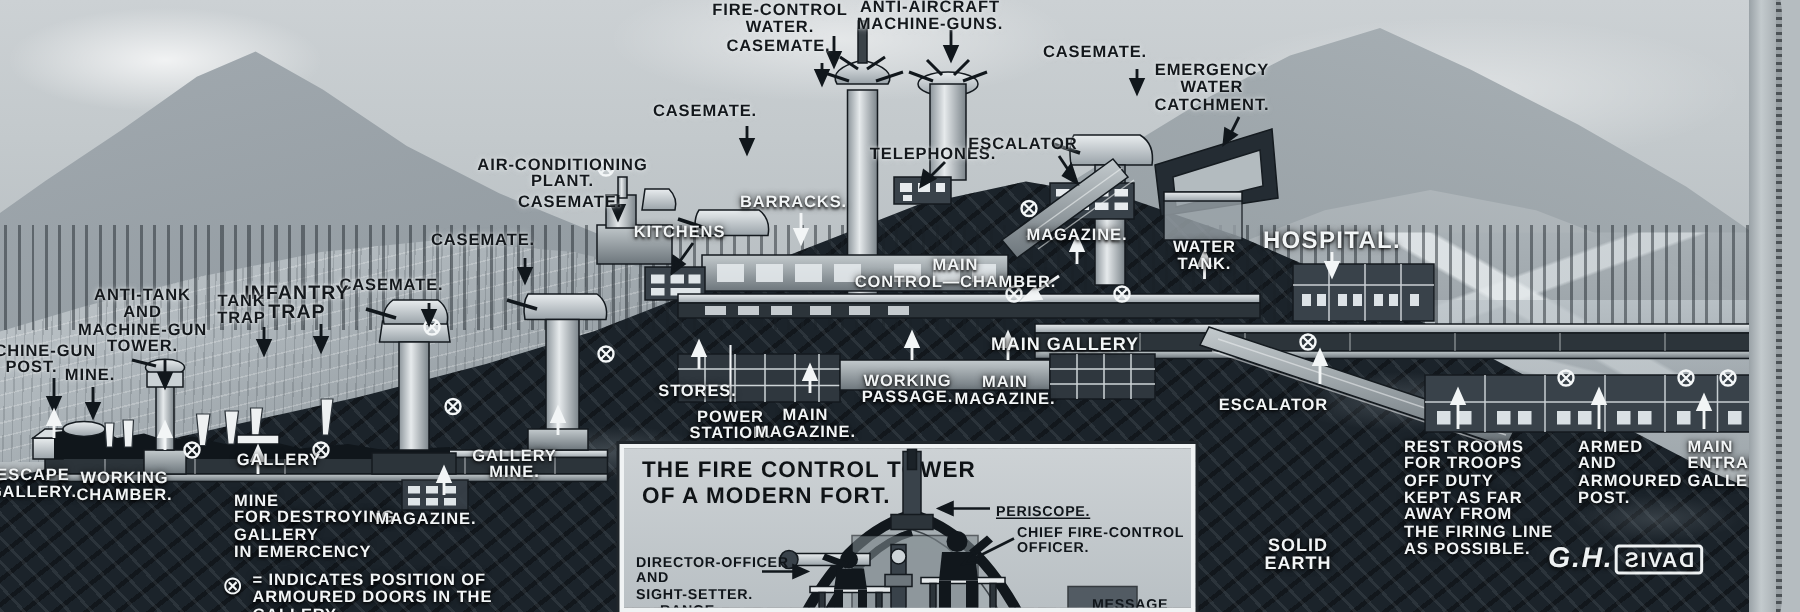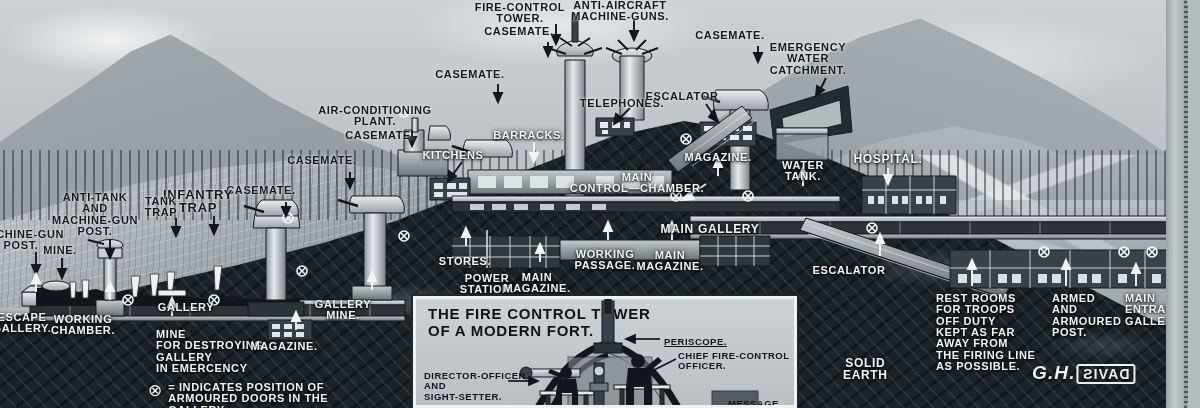--- a/index.html
+++ b/index.html
@@ -488,53 +488,53 @@
           <path d="M1066 260 L1062 269 L1070 269 Z"></path>
       <path d="M1136 286 L1136 270" fill="none"></path>
           <path d="M1136 264 L1132 273 L1140 273 Z"></path>
       <path d="M487 268 L487 230" fill="none" stroke-width="1.4"></path>
     </g>
   </svg>
   </div>
 
   <div id="surface-labels">
       <div class="lbl dark c" style="left: 520px; top: 2px; font-size: 11px; transform: translateX(-50%);">FIRE-CONTROL
-TOWER.</div>
+WATER.</div>
       <div class="lbl dark c" style="left: 620px; top: 0px; font-size: 11px; transform: translateX(-50%);">ANTI-AIRCRAFT
 MACHINE-GUNS.</div>
       <div class="lbl dark c" style="left: 519px; top: 26px; font-size: 11px; transform: translateX(-50%);">CASEMATE.</div>
       <div class="lbl dark c" style="left: 730px; top: 30px; font-size: 11px; transform: translateX(-50%);">CASEMATE.</div>
       <div class="lbl dark c" style="left: 808px; top: 42px; font-size: 11px; transform: translateX(-50%);">EMERGENCY
 WATER
 CATCHMENT.</div>
       <div class="lbl dark c" style="left: 470px; top: 69px; font-size: 11px; transform: translateX(-50%);">CASEMATE.</div>
       <div class="lbl dark c" style="left: 375px; top: 105px; font-size: 11px; transform: translateX(-50%);">AIR-CONDITIONING
 PLANT.</div>
       <div class="lbl dark c" style="left: 380px; top: 130px; font-size: 11px; transform: translateX(-50%);">CASEMATE.</div>
       <div class="lbl dark c" style="left: 322px; top: 155px; font-size: 11px; transform: translateX(-50%);">CASEMATE.</div>
       <div class="lbl dark c" style="left: 261px; top: 185px; font-size: 11px; transform: translateX(-50%);">CASEMATE.</div>
       <div class="lbl dark c" style="left: 198px; top: 188px; font-size: 13px; transform: translateX(-50%);">INFANTRY
 TRAP</div>
       <div class="lbl dark c" style="left: 161px; top: 196px; font-size: 11px; transform: translateX(-50%);">TANK
 TRAP</div>
       <div class="lbl dark c" style="left: 95px; top: 192px; font-size: 11px; transform: translateX(-50%);">ANTI-TANK
 AND
 MACHINE-GUN
-POST.</div>
+TOWER.</div>
       <div class="lbl dark c" style="left: 21px; top: 229px; font-size: 11px; transform: translateX(-50%);">MACHINE-GUN
 POST.</div>
       <div class="lbl dark c" style="left: 60px; top: 245px; font-size: 11px; transform: translateX(-50%);">MINE.</div>
       <div class="lbl dark c" style="left: 622px; top: 98px; font-size: 11px; transform: translateX(-50%); text-align: right;">TELEPHONES.</div>
       <div class="lbl dark c" style="left: 682px; top: 91px; font-size: 11px; transform: translateX(-50%);">ESCALATOR</div>
       <div class="lbl light c" style="left: 524px; top: 130px; font-size: 11px; transform: translateX(-50%); padding-left: 10px;">BARRACKS.</div>
       <div class="lbl light c" style="left: 453px; top: 150px; font-size: 11px; transform: translateX(-50%);">KITCHENS</div>
       <div class="lbl light c" style="left: 718px; top: 152px; font-size: 11px; transform: translateX(-50%);">MAGAZINE.</div>
       <div class="lbl light c" style="left: 803px; top: 160px; font-size: 11px; transform: translateX(-50%);">WATER
 TANK.</div>
-      <div class="lbl light c" style="left: 888px; top: 153px; font-size: 12px; transform: translateX(-50%);">HOSPITAL.</div>
+      <div class="lbl light c" style="left: 888px; top: 153px; font-size: 16px; transform: translateX(-50%);">HOSPITAL.</div>
       <div class="lbl light c" style="left: 637px; top: 172px; font-size: 11px; transform: translateX(-50%);">MAIN
 CONTROL—CHAMBER.</div>
       <div class="lbl light c" style="left: 710px; top: 223px; font-size: 12px; transform: translateX(-50%);">MAIN GALLERY</div>
       <div class="lbl light c" style="left: 465px; top: 256px; font-size: 11px; transform: translateX(-50%);">STORES.</div>
       <div class="lbl light c" style="left: 487px; top: 273px; font-size: 11px; transform: translateX(-50%);">POWER
 STATION.</div>
       <div class="lbl light c" style="left: 537px; top: 272px; font-size: 11px; transform: translateX(-50%);">MAIN
 MAGAZINE.</div>
       <div class="lbl light c" style="left: 605px; top: 249px; font-size: 11px; transform: translateX(-50%);">WORKING
 PASSAGE.</div>

